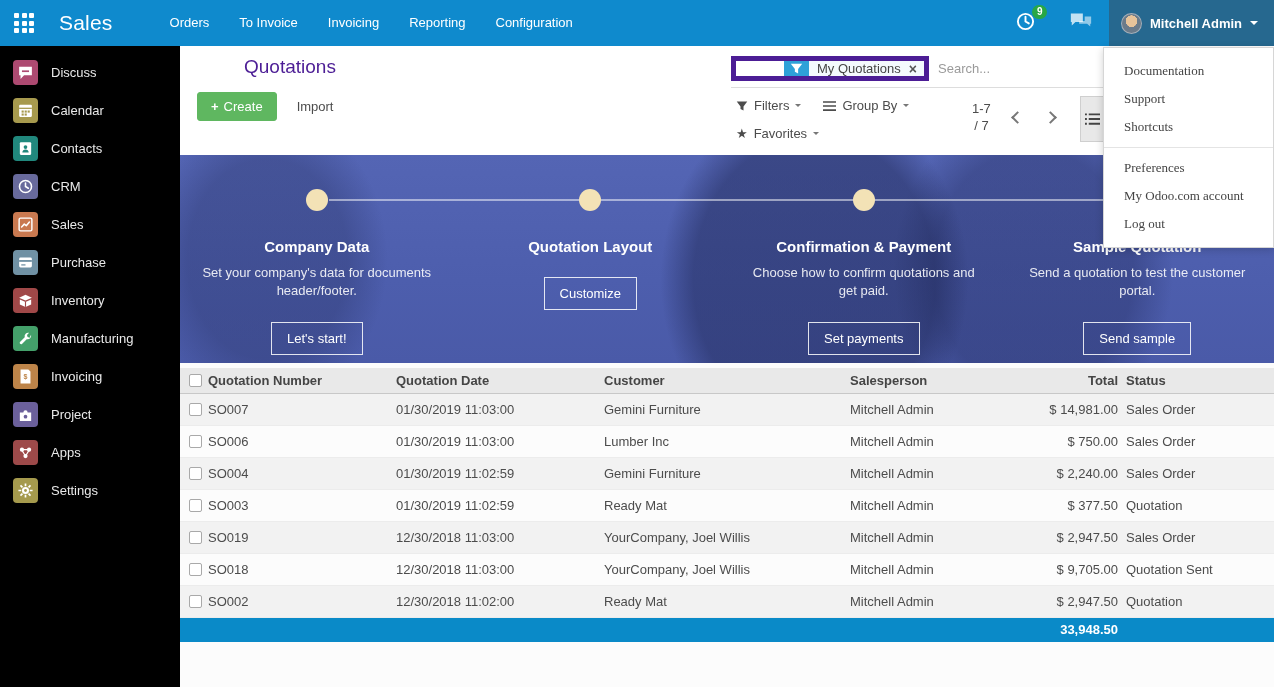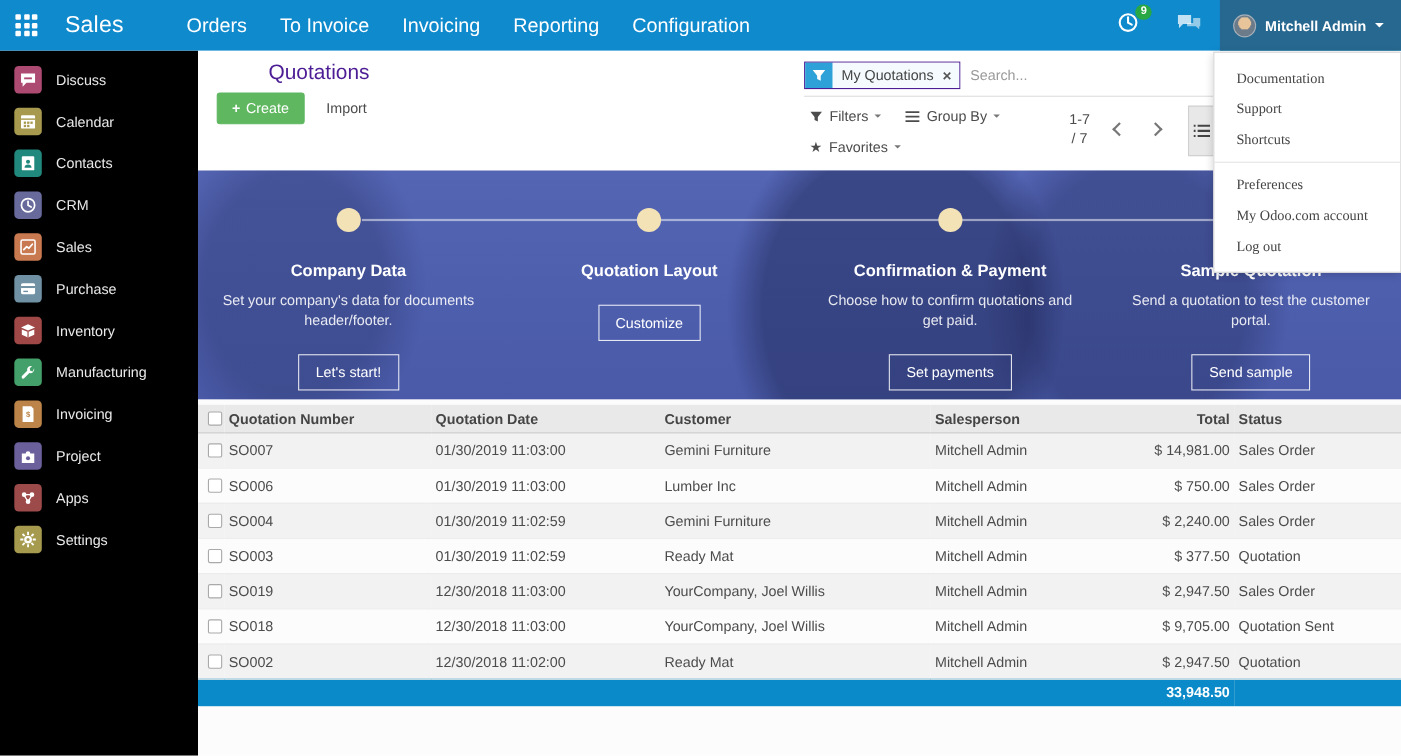--- a/index.html
+++ b/index.html
@@ -5,21 +5,21 @@
   * { box-sizing: border-box; margin: 0; padding: 0; }
   body { font-family: "Liberation Sans", sans-serif; background:#fff; }
   .page { position: relative; width: 1274px; height: 687px; overflow: hidden; background:#fff; }
 
   
   .topbar { position:absolute; top:0; left:0; width:100%; height:46px; background:var(--topbar); display:flex; align-items:center; color:#fff; z-index:20; }
   .grid-icon { margin-left:14px; display:grid; grid-template-columns:repeat(3,5px); grid-template-rows:repeat(3,5px); gap:2.5px; cursor:pointer; }
   .grid-icon i { background:#fff; border-radius:1px; }
   .brand { font-size:21px; margin-left:25px; font-weight:400; letter-spacing:0.2px; }
   .topnav { display:flex; margin-left:42px; height:46px; align-items:center; }
-  .topnav .nav-item { font-size:18px; padding:0 15px; height:46px; line-height:46px; cursor:pointer; }
+  .topnav .nav-item { font-size:13px; padding:0 15px; height:46px; line-height:46px; cursor:pointer; }
   .top-right { margin-left:auto; display:flex; align-items:center; height:46px; }
   .activity-wrap { position:relative; margin-right:34px; cursor:pointer; }
   .badge { position:absolute; top:-7px; right:-12px; background:var(--badge); color:#fff; font-size:10px; line-height:14px; padding:0 4.5px; border-radius:8px; font-weight:bold; }
   .chat-wrap { margin-right:16px; cursor:pointer; }
   .user-block { height:46px; display:flex; align-items:center; background:var(--topbar_user); padding:0 16px 0 12px; cursor:pointer; }
   .avatar { width:21px; height:21px; border-radius:50%; background: radial-gradient(circle at 50% 38%, #e8c49a 0 38%, #6b7b8a 39% 100%); border:1px solid rgba(255,255,255,.4); margin-right:8px; }
   .user-name { font-size:13px; font-weight:bold; margin-right:8px; }
   .caret { width:0; height:0; border-left:4px solid transparent; border-right:4px solid transparent; border-top:4px solid #fff; }
 
   
@@ -28,27 +28,27 @@
   .app-icon { width:25px; height:25px; border-radius:4px; display:flex; align-items:center; justify-content:center; flex:none; }
   .app-icon svg { width:17px; height:17px; display:block; }
   .sidebar-item .label { color:#e9e9e9; font-size:13px; margin-left:13px; }
 
   
   .content { position:absolute; top:46px; left:180px; width:1094px; height:641px; background:#fcfcfc; }
 
   
   .control-panel { position:absolute; top:0; left:0; width:1094px; height:109px; background:#fff; }
   .cp-title { position:absolute; left:20px; top:10px; font-size:19px; color:#4c1d95;margin-left:44px; }
-  .cp-actions { position:absolute; left:17px; top:38px; display:flex; align-items:center; }
+  .cp-actions { position:absolute; left:17px; top:46px; display:flex; align-items:center; }
   .btn-create { background:var(--create_green); color:#fff; border:1px solid var(--create_green); border-radius:3px; font-size:13px; padding:6px 13px; cursor:pointer; font-family:inherit; }
   .btn-create .plus { font-weight:bold; margin-right:5px; }
   .link-import { font-size:13px; color:#4c4c4c; margin-left:20px; cursor:pointer; }
 
   .search-area { position:absolute; left:551px; top:10px; right:0; height:32px; border-bottom:1px solid #ddd; display:flex; align-items:flex-start; }
-  .facet { display:flex; align-items:stretch; border:1px solid #4c1d95; height:25px; }
+  .facet { display:flex; align-items:stretch; border:5px solid #4c1d95; height:25px;padding-left:48px; }
   .facet-icon { width:25px; background:var(--facet_icon); display:flex; align-items:center; justify-content:center; }
   .facet-label { background:#f4fafd; color:#454545; font-size:13px; padding:0 6px 0 8px; display:flex; align-items:center; }
   .facet-remove { background:#f4fafd; color:#555; font-size:14px; font-weight:bold; padding:0 7px 0 2px; display:flex; align-items:center; cursor:pointer; }
   .search-placeholder { font-size:13px; color:#9a9a9a; margin-left:9px; line-height:25px; }
 
   .sv-buttons { position:absolute; left:556px; top:52px; width:245px; display:flex; flex-wrap:wrap; }
   .sv-btn { font-size:13px; color:#4c4c4c; display:flex; align-items:center; margin-right:22px; margin-bottom:13px; cursor:pointer; white-space:nowrap; }
   .sv-btn .g-caret { width:0;height:0;border-left:3.5px solid transparent;border-right:3.5px solid transparent;border-top:3.5px solid #777; margin-left:6px; }
   .sv-btn svg, .sv-btn .star { margin-right:6px; }
   .star { color:#4c4c4c; font-size:13px; }

